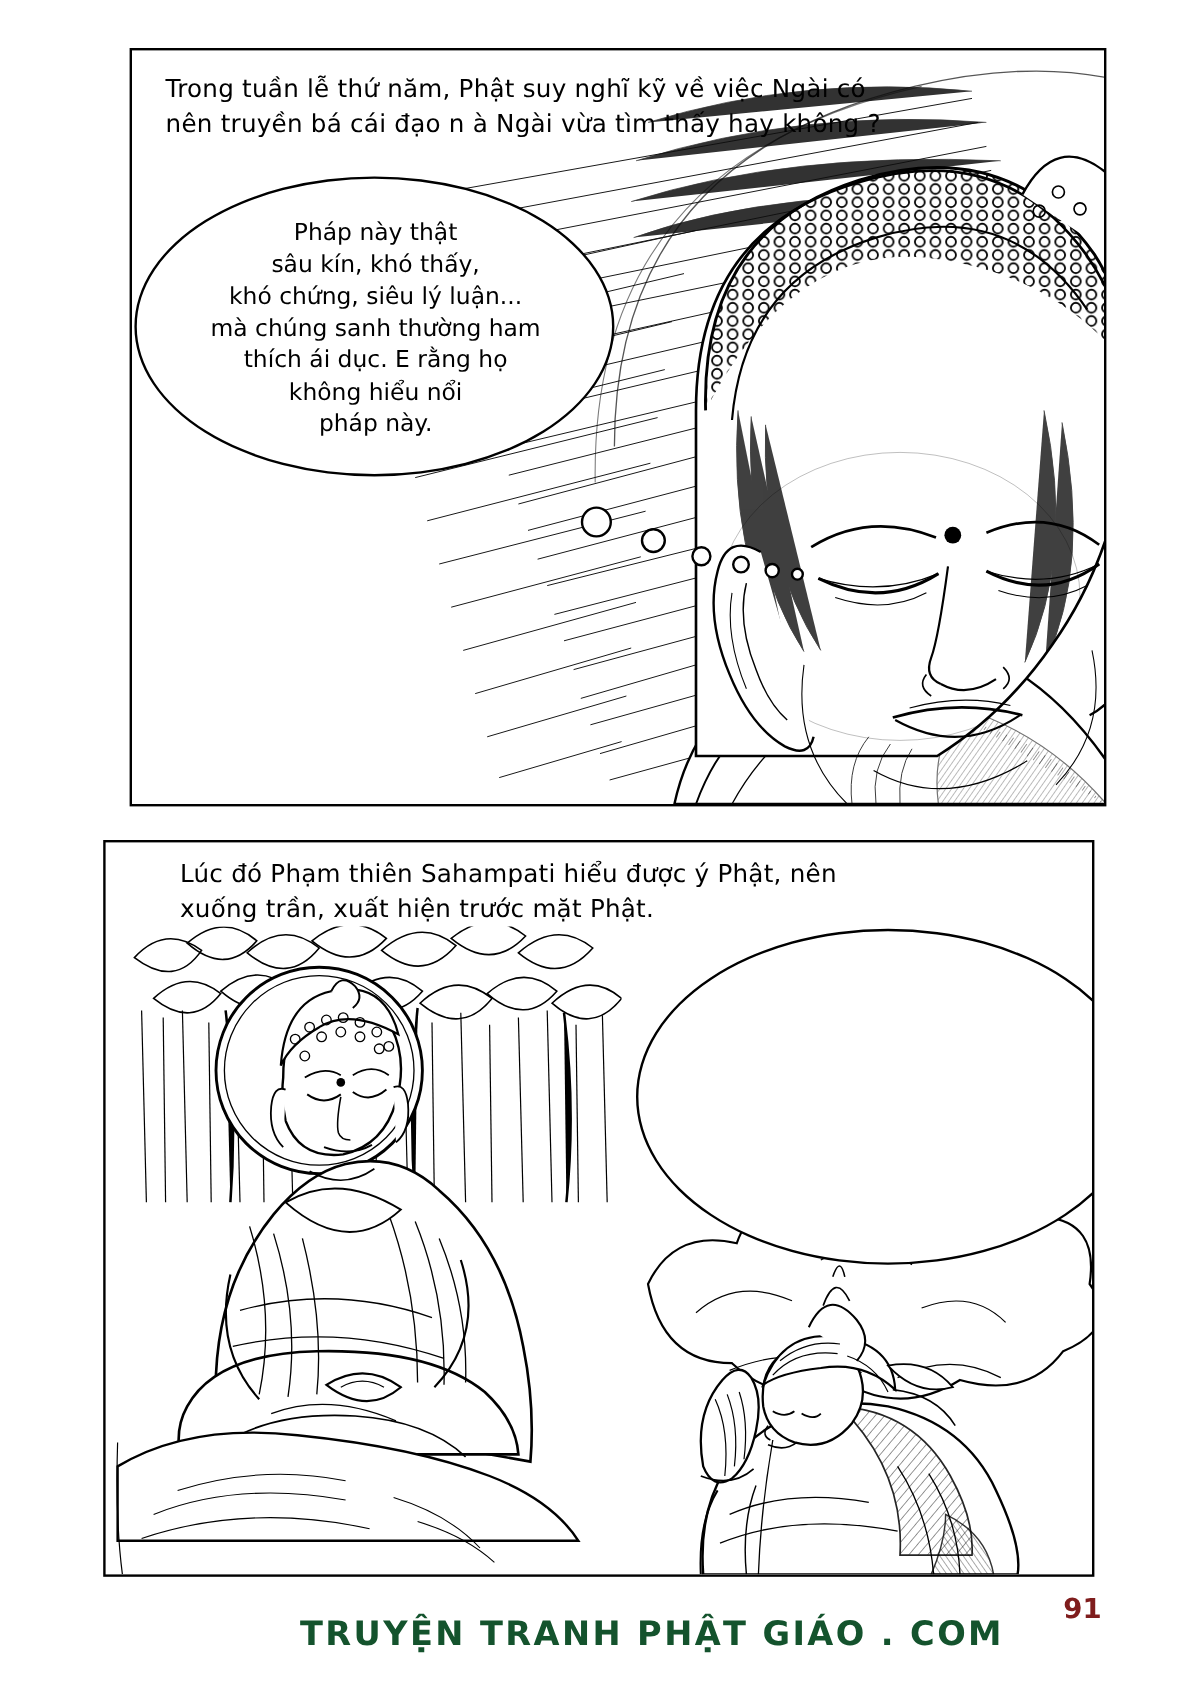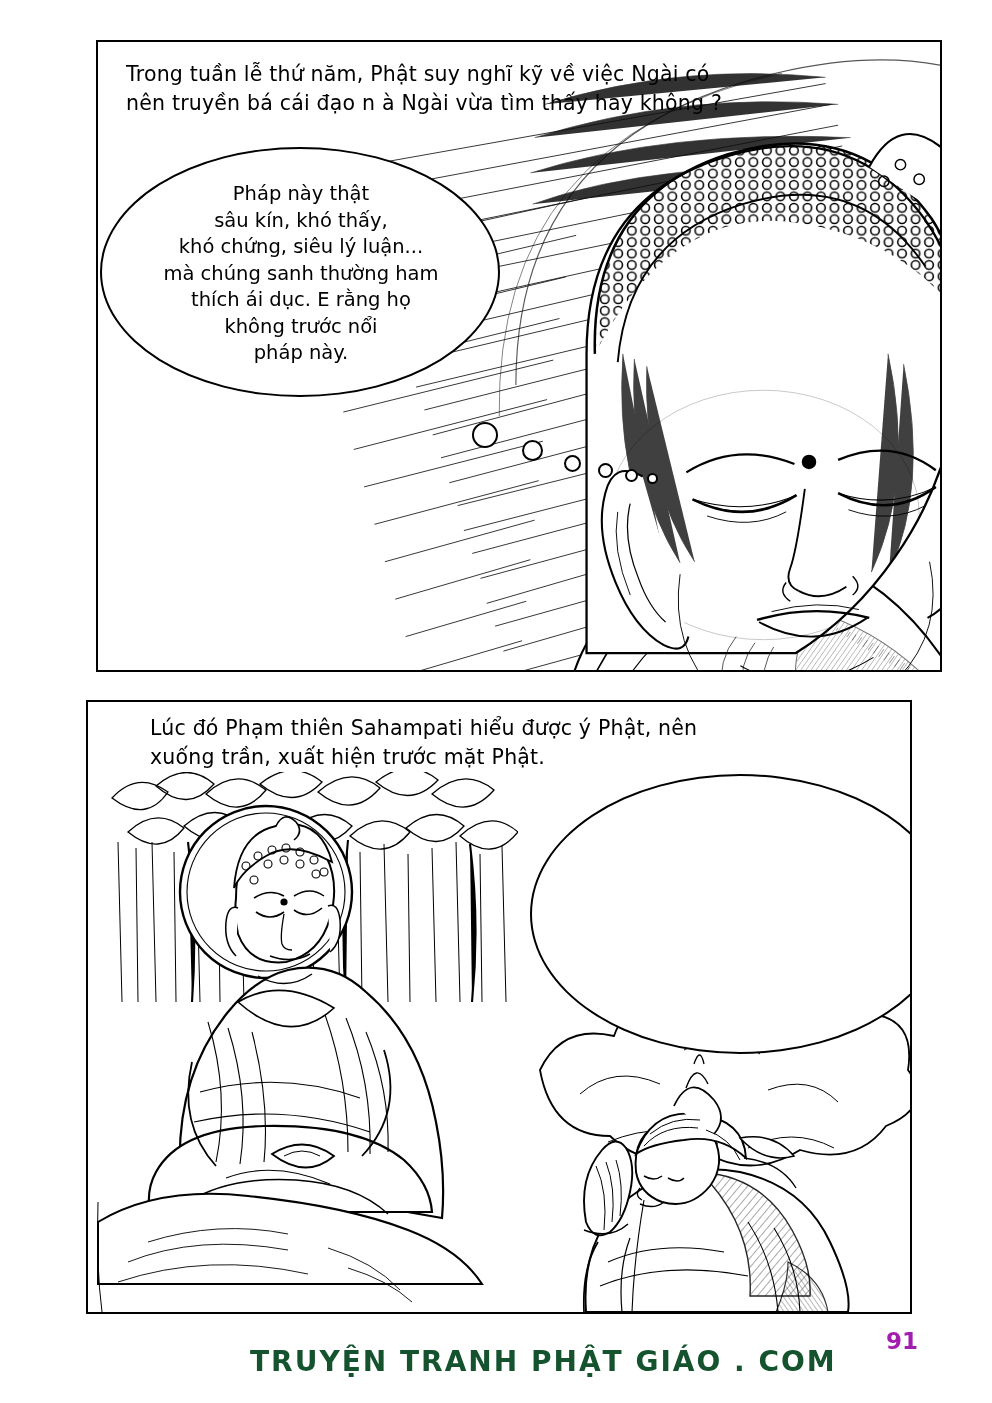--- a/index.html
+++ b/index.html
@@ -22,25 +22,24 @@
   }
 
   
   .panel {
     position: absolute;
     border: 2px solid #000;
     background: #fff;
     overflow: hidden;
   }
   #panel-1 {
-    left: 96px;
+    left: 108px;
     top: 40px;
     width: 810px;
     height: 628px;
-    padding-left: 32px;
   }
   #panel-2 {
     left: 86px;
     top: 700px;
     width: 822px;
     height: 610px;
   }
 
   
   .caption {
@@ -136,21 +135,21 @@
     white-space: pre-line;
   }
 
   
   #page-number {
     position: absolute;
     right: 74px;
     top: 1328px;
     font-size: 23px;
     font-weight: 700;
-    color: #a21caf;
+    color: #7f1d1d;
   }
 
   
   #watermark {
     position: absolute;
     left: 250px;
     top: 1345px;
     width: 500px;
     text-align: right;
     font-family: "DejaVu Sans", sans-serif;
@@ -319,21 +318,21 @@
     <div class="caption" id="caption-1">Trong tuần lễ thứ năm, Phật suy nghĩ kỹ về việc Ngài có
 nên truyền bá cái đạo n à Ngài vừa tìm thấy hay không ?</div>
 
     <div id="thought-bubble">
       <div class="bubble-shape"></div>
       <div id="thought-text">Pháp này thật
 sâu kín, khó thấy,
 khó chứng, siêu lý luận...
 mà chúng sanh thường ham
 thích ái dục. E rằng họ
-không trước nổi
+không hiểu nổi
 pháp này.</div>
     </div>
     <div class="think-dot" id="td1"></div>
     <div class="think-dot" id="td2"></div>
     <div class="think-dot" id="td3"></div>
     <div class="think-dot" id="td4"></div>
     <div class="think-dot" id="td5"></div>
     <div class="think-dot" id="td6"></div>
   </div>
 

